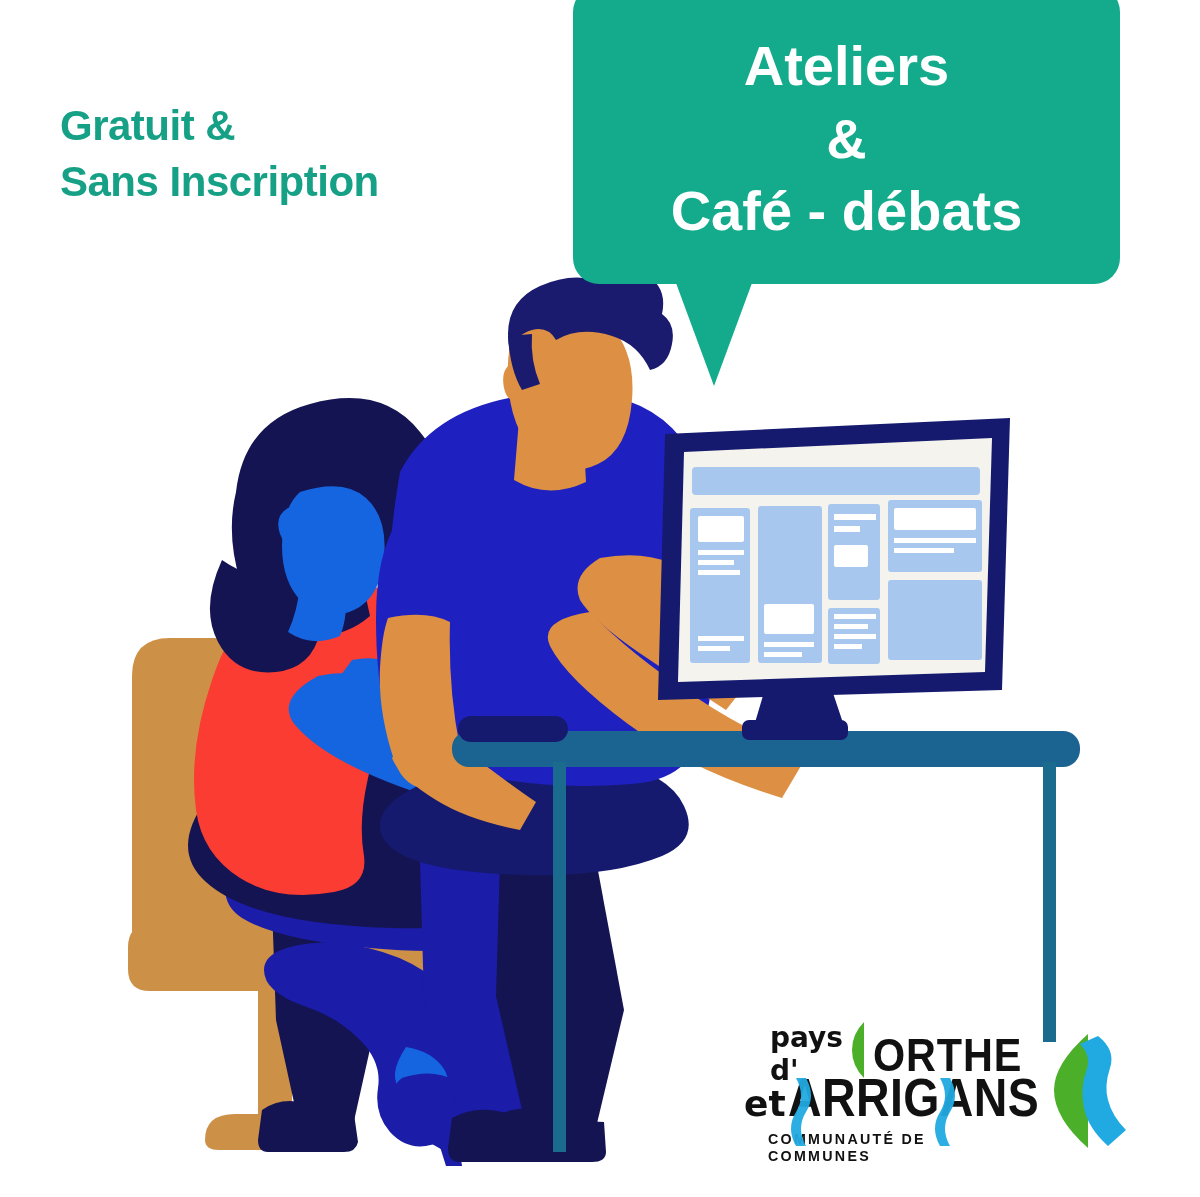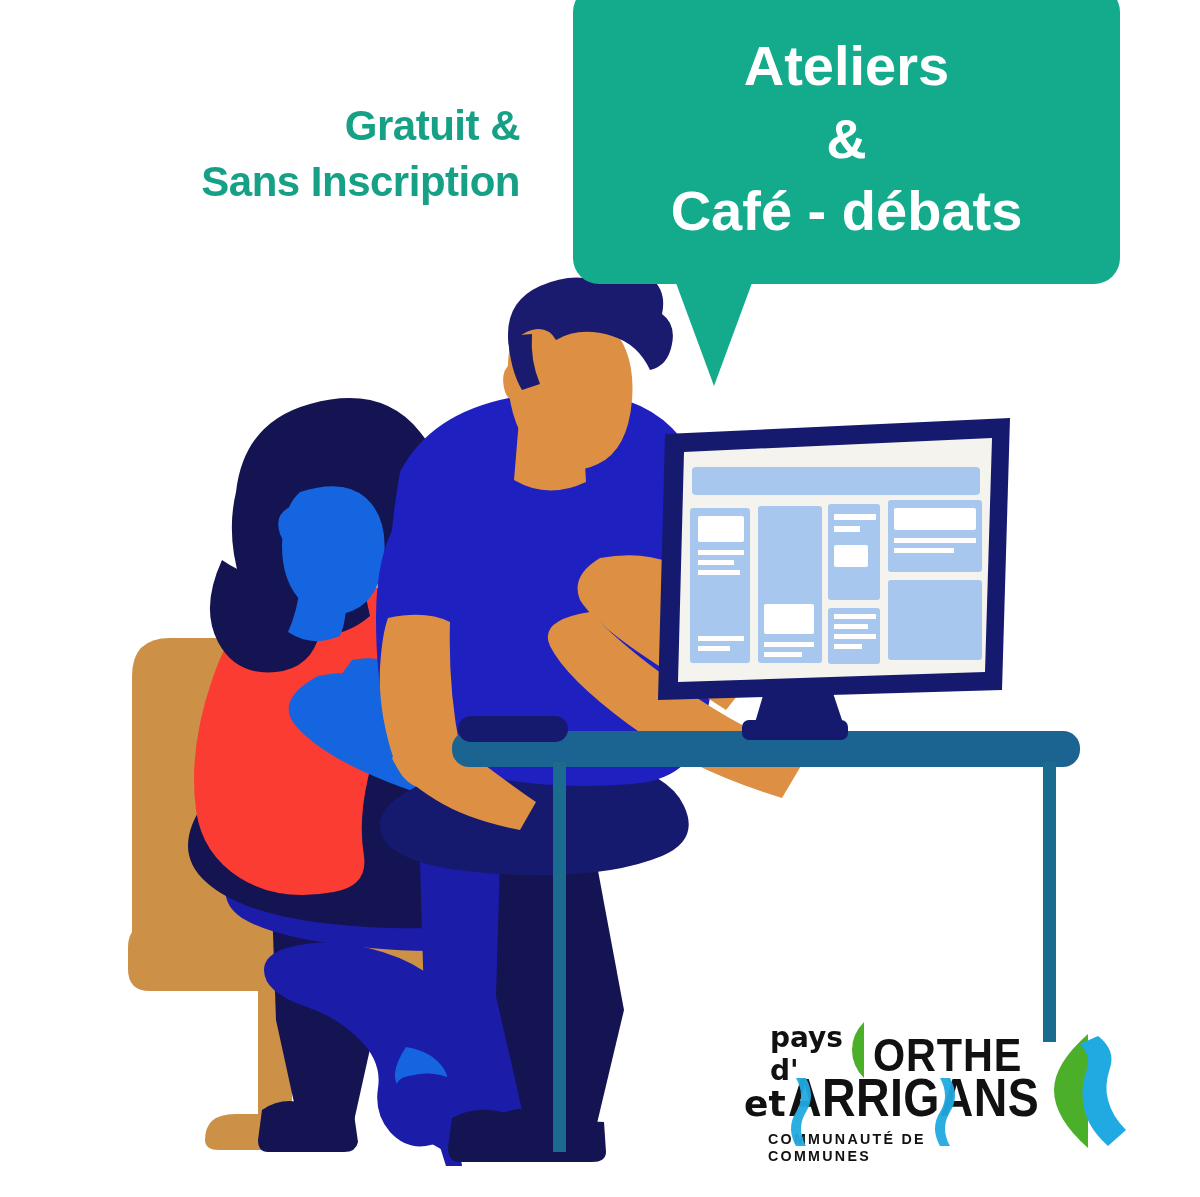--- a/index.html
+++ b/index.html
@@ -4,21 +4,21 @@
 <style>
   html,body{margin:0;padding:0;background:#ffffff;}
   body{width:1200px;height:1197px;position:relative;overflow:hidden;
        font-family:"Liberation Sans",sans-serif;}
 
   .poster{position:absolute;left:0;top:0;width:1200px;height:1197px;background:#ffffff;}
 
   
   .tagline{
     position:absolute;left:60px;top:98px;width:460px;
-    text-align:right;color:#16a085;
+    text-align:left;color:#16a085;
     font-family:"Liberation Sans",sans-serif;font-weight:bold;
     font-size:42px;line-height:1.33;letter-spacing:-0.5px;
     white-space:pre-line;
   }
 
   
   .bubble{
     position:absolute;left:573px;top:-14px;width:547px;height:298px;
     background:#13ab8c;border-radius:26px;
     display:flex;align-items:center;justify-content:center;

